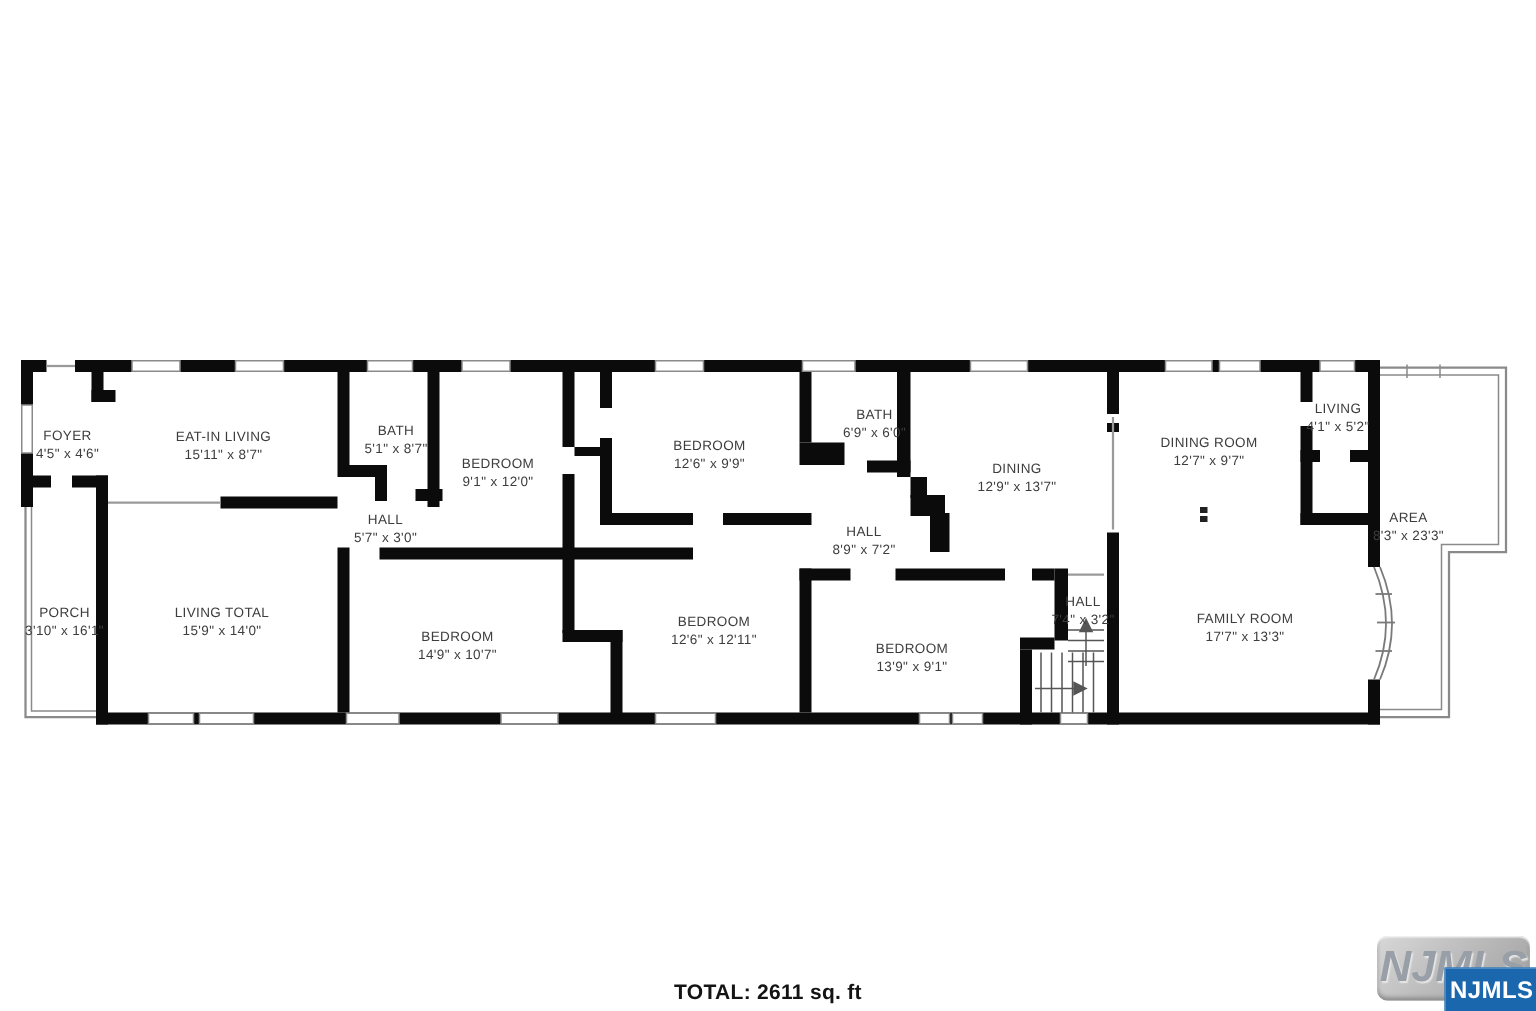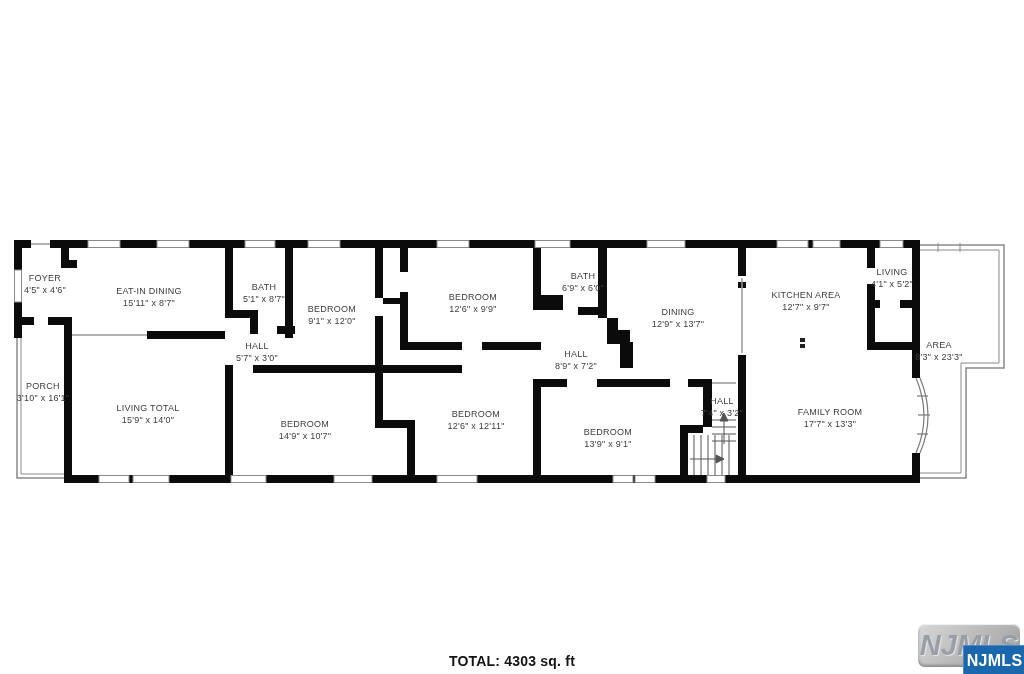--- a/index.html
+++ b/index.html
@@ -152,41 +152,41 @@
     <line x1="918" y1="415" x2="930" y2="415"></line>
     <line x1="917" y1="434" x2="928" y2="434"></line>
   </g>
 
   <g fill="#222222">
     <rect x="800" y="338" width="5" height="4"></rect>
     <rect x="800" y="344" width="5" height="4"></rect>
   </g>
 </svg>
 
-<div class="rlabel" style="left:45px;top:284px">
+<div class="rlabel" style="left:45px;top:296px">
       <span class="rname">FOYER</span>
       <span class="rdims">4'5" x 4'6"</span>
     </div>
 <div class="rlabel" style="left:149px;top:297px">
-      <span class="rname">EAT-IN DINING</span>
+      <span class="rname">EAT-IN LIVING</span>
       <span class="rdims">15'11" x 8'7"</span>
     </div>
 <div class="rlabel" style="left:264px;top:293px">
       <span class="rname">BATH</span>
       <span class="rdims">5'1" x 8'7"</span>
     </div>
 <div class="rlabel" style="left:257px;top:352px">
       <span class="rname">HALL</span>
       <span class="rdims">5'7" x 3'0"</span>
     </div>
 <div class="rlabel" style="left:332px;top:315px">
       <span class="rname">BEDROOM</span>
       <span class="rdims">9'1" x 12'0"</span>
     </div>
-<div class="rlabel" style="left:43px;top:392px">
+<div class="rlabel" style="left:43px;top:414px">
       <span class="rname">PORCH</span>
       <span class="rdims">3'10" x 16'1"</span>
     </div>
 <div class="rlabel" style="left:148px;top:414px">
       <span class="rname">LIVING TOTAL</span>
       <span class="rdims">15'9" x 14'0"</span>
     </div>
 <div class="rlabel" style="left:473px;top:303px">
       <span class="rname">BEDROOM</span>
       <span class="rdims">12'6" x 9'9"</span>
@@ -213,37 +213,37 @@
     </div>
 <div class="rlabel" style="left:678px;top:318px">
       <span class="rname">DINING</span>
       <span class="rdims">12'9" x 13'7"</span>
     </div>
 <div class="rlabel" style="left:722px;top:407px">
       <span class="rname">HALL</span>
       <span class="rdims">7'4" x 3'2"</span>
     </div>
 <div class="rlabel" style="left:806px;top:301px">
-      <span class="rname">KITCHEN AREA</span>
+      <span class="rname">DINING ROOM</span>
       <span class="rdims">12'7" x 9'7"</span>
     </div>
 <div class="rlabel" style="left:830px;top:418px">
       <span class="rname">FAMILY ROOM</span>
       <span class="rdims">17'7" x 13'3"</span>
     </div>
 <div class="rlabel" style="left:892px;top:278px">
       <span class="rname">LIVING</span>
       <span class="rdims">4'1" x 5'2"</span>
     </div>
 <div class="rlabel" style="left:939px;top:351px">
       <span class="rname">AREA</span>
       <span class="rdims">8'3" x 23'3"</span>
     </div>
 
-<div id="total-label">TOTAL: 4303 sq. ft</div>
+<div id="total-label">TOTAL: 2611 sq. ft</div>
 
 <div id="njmls-gray">
   <span>NJMLS</span>
 </div>
 <div id="njmls-blue">
   <span>NJMLS</span>
 </div>
 
 </div>
 

